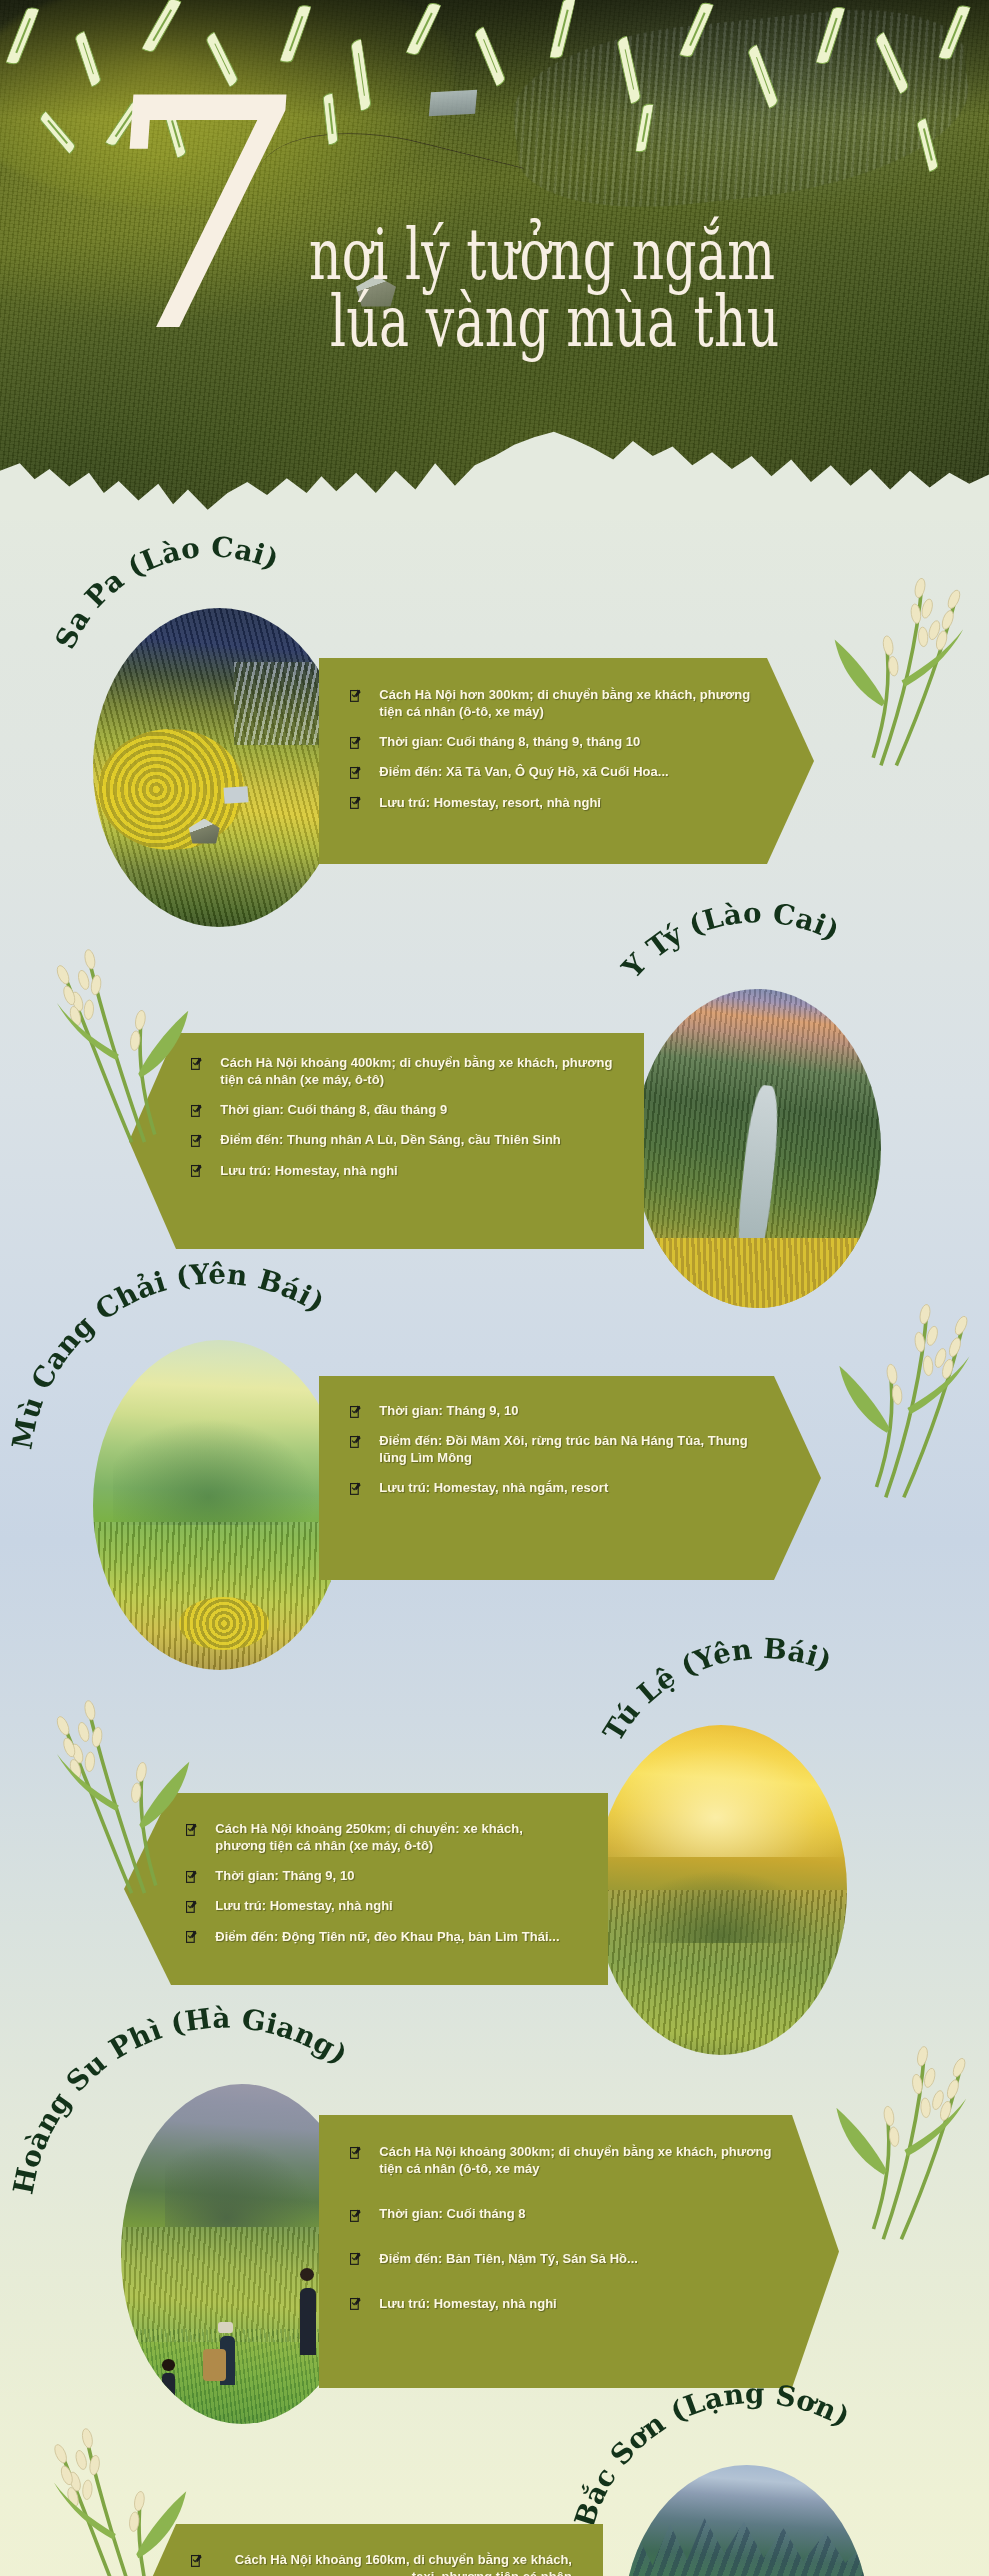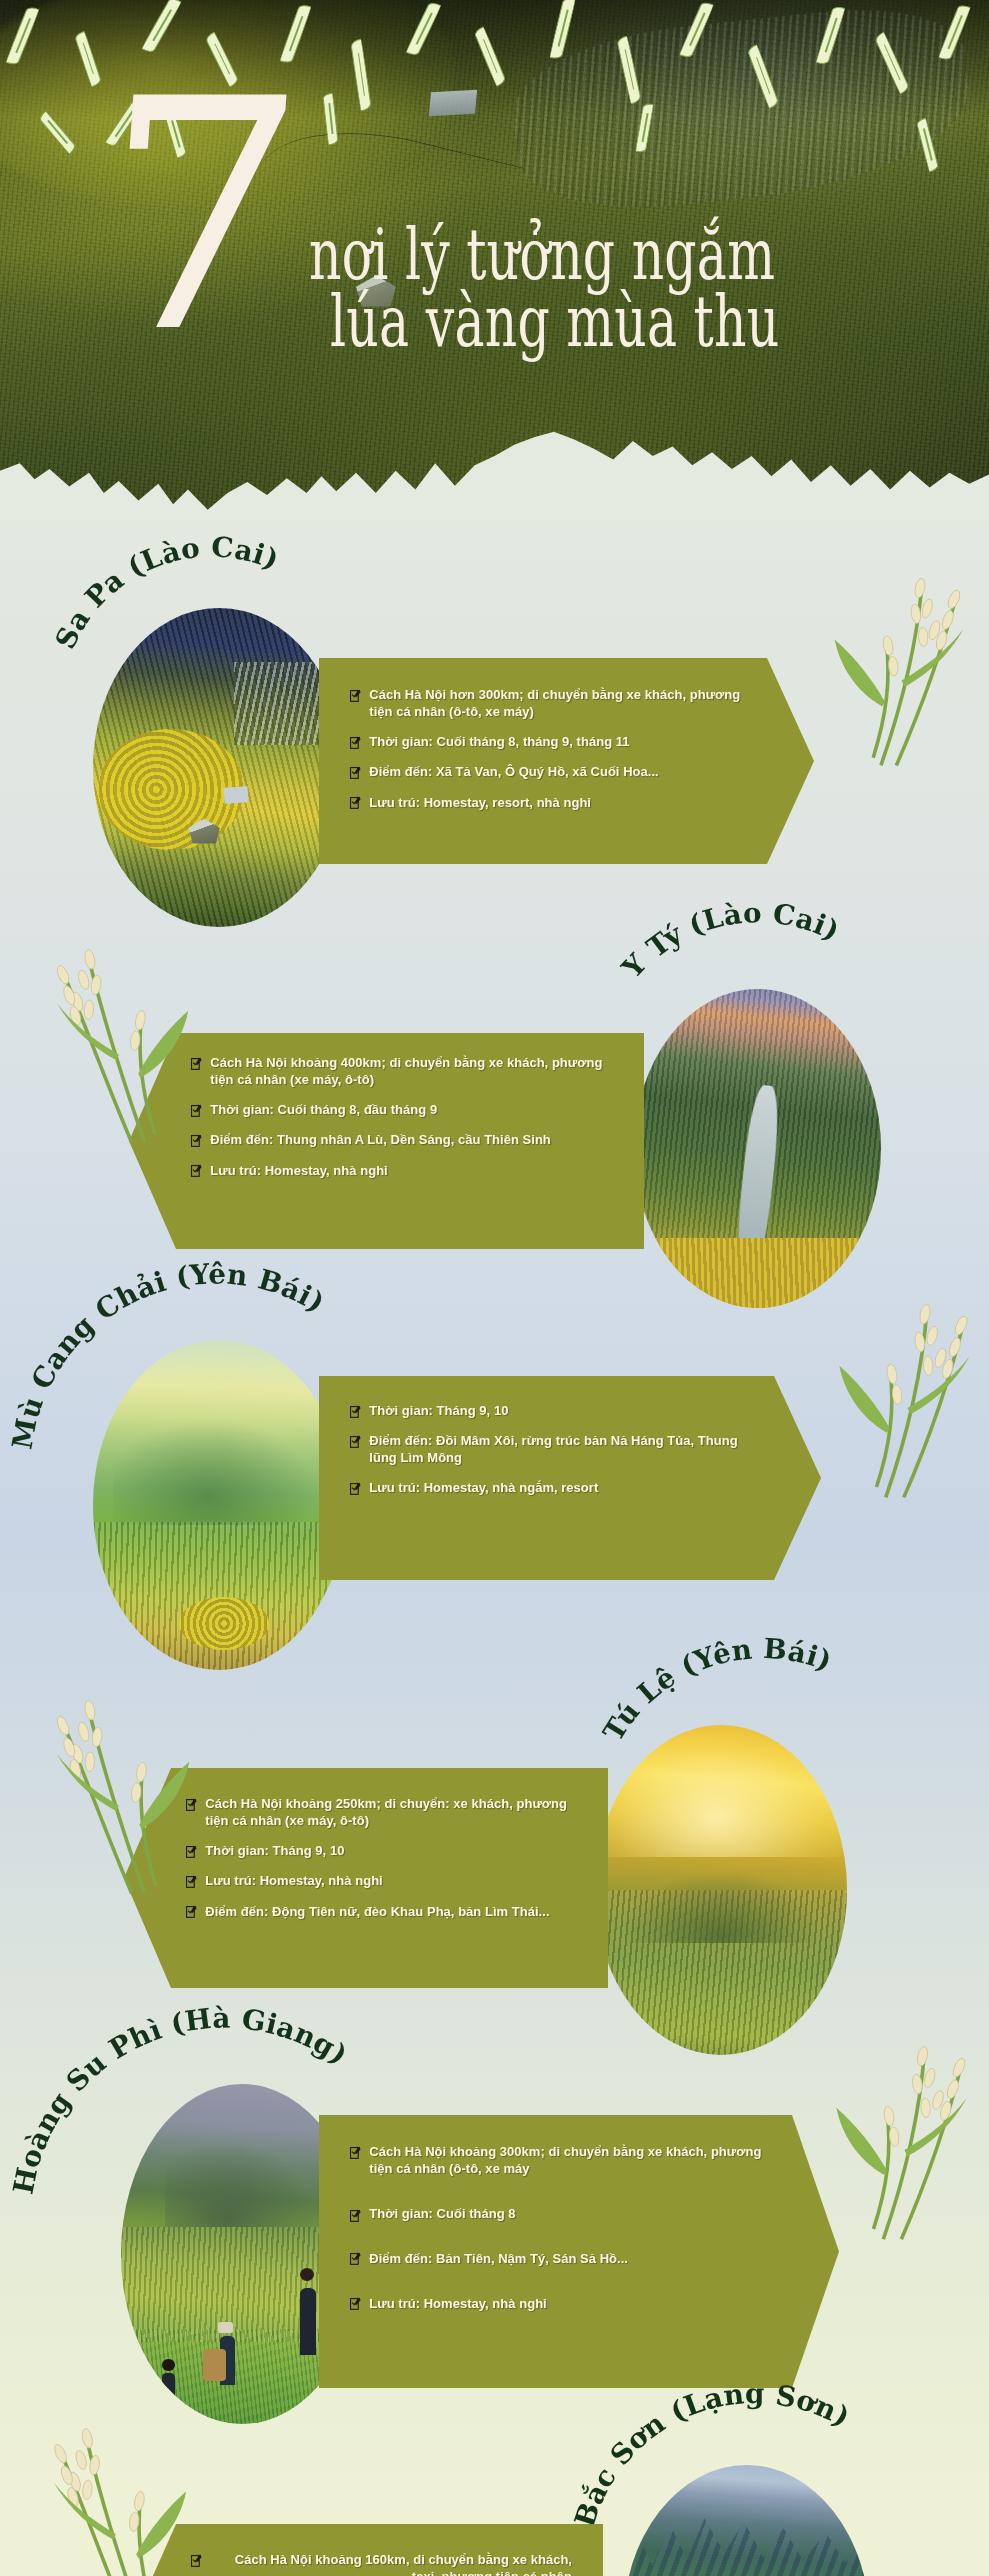--- a/index.html
+++ b/index.html
@@ -197,21 +197,21 @@
   }
 
   .bullets {
     list-style: none;
     padding: 0;
     margin: 0;
   }
   .bullets li {
     display: flex;
     align-items: flex-start;
-    gap: 8px;
+    gap: 18px;
     font-size: 13px;
     line-height: 1.30;
     font-weight: 600;
     color: #fdf8e4;
     text-shadow: 1px 1px 1px rgba(0,0,0,0.32);
     margin-bottom: 13.4px;
     letter-spacing: 0.002em;
   }
   .bullets li:last-child { margin-bottom: 0; text-align: right; }
   .bullet-icon {
@@ -333,21 +333,21 @@
           <span>Cách Hà Nội hơn 300km; di chuyển bằng xe khách, phương tiện cá nhân (ô-tô, xe máy)</span>
         </li>
       <li>
           <span class="bullet-icon">
             <svg width="11.3" height="13.4" viewBox="0 0 22 26">
               <rect x="1" y="3" width="15" height="21" fill="none" stroke="#1a1a1a" stroke-width="2.2"></rect>
               <path d="M4 11 L8 15 L19 2" fill="none" stroke="#1a1a1a" stroke-width="2.2"></path>
               <path d="M15 1 L21 6 L13 15 L10 16 L11 13 Z" fill="#1a1a1a"></path>
             </svg>
           </span>
-          <span>Thời gian: Cuối tháng 8, tháng 9, tháng 11</span>
+          <span>Thời gian: Cuối tháng 8, tháng 9, tháng 10</span>
         </li>
       <li>
           <span class="bullet-icon">
             <svg width="11.3" height="13.4" viewBox="0 0 22 26">
               <rect x="1" y="3" width="15" height="21" fill="none" stroke="#1a1a1a" stroke-width="2.2"></rect>
               <path d="M4 11 L8 15 L19 2" fill="none" stroke="#1a1a1a" stroke-width="2.2"></path>
               <path d="M15 1 L21 6 L13 15 L10 16 L11 13 Z" fill="#1a1a1a"></path>
             </svg>
           </span>
           <span>Điểm đến: Xã Tả Van, Ô Quý Hồ, xã Cuối Hoa...</span>
@@ -583,21 +583,21 @@
     <div class="photo-inner" style="background:
       linear-gradient(184deg, #e8b830 0%, #f2cf3f 10%, #f7e15a 18%, #e9c93a 28%, #c9a830 40%, #9d9a34 52%, #84993a 62%, #7c9b3c 72%, #8fa93c 82%, #9cb13a 92%, #7d9434 100%);"></div>
     <div style="position:absolute; left:0; top:0; width:100%; height:40%;
       background: radial-gradient(ellipse at 48% 70%, rgba(255,245,185,0.85), rgba(255,230,120,0.25) 55%, rgba(0,0,0,0) 78%);"></div>
     <div style="position:absolute; left:0; top:50%; width:100%; height:50%;
       background: repeating-linear-gradient(95deg, rgba(0,0,0,0.18) 0 2.1px, rgba(255,255,255,0.10) 2.1px 5.7px);"></div>
     <div style="position:absolute; left:10%; top:44%; width:80%; height:22%;
       background: radial-gradient(ellipse at 50% 90%, rgba(70,96,44,0.7), rgba(70,96,44,0) 70%);"></div>
   </div>
 
-  <div class="panel arrow-left" style="left:124px; top:125px; width:484px; height:220px; padding:28px 31px 28px 62px;">
+  <div class="panel arrow-left" style="left:124px; top:150px; width:484px; height:192px; padding:28px 31px 28px 62px;">
     <ul class="bullets">
       <li>
           <span class="bullet-icon">
             <svg width="11.3" height="13.4" viewBox="0 0 22 26">
               <rect x="1" y="3" width="15" height="21" fill="none" stroke="#1a1a1a" stroke-width="2.2"></rect>
               <path d="M4 11 L8 15 L19 2" fill="none" stroke="#1a1a1a" stroke-width="2.2"></path>
               <path d="M15 1 L21 6 L13 15 L10 16 L11 13 Z" fill="#1a1a1a"></path>
             </svg>
           </span>
           <span>Cách Hà Nội khoảng 250km; di chuyển: xe khách, phương tiện cá nhân (xe máy, ô-tô)</span>

